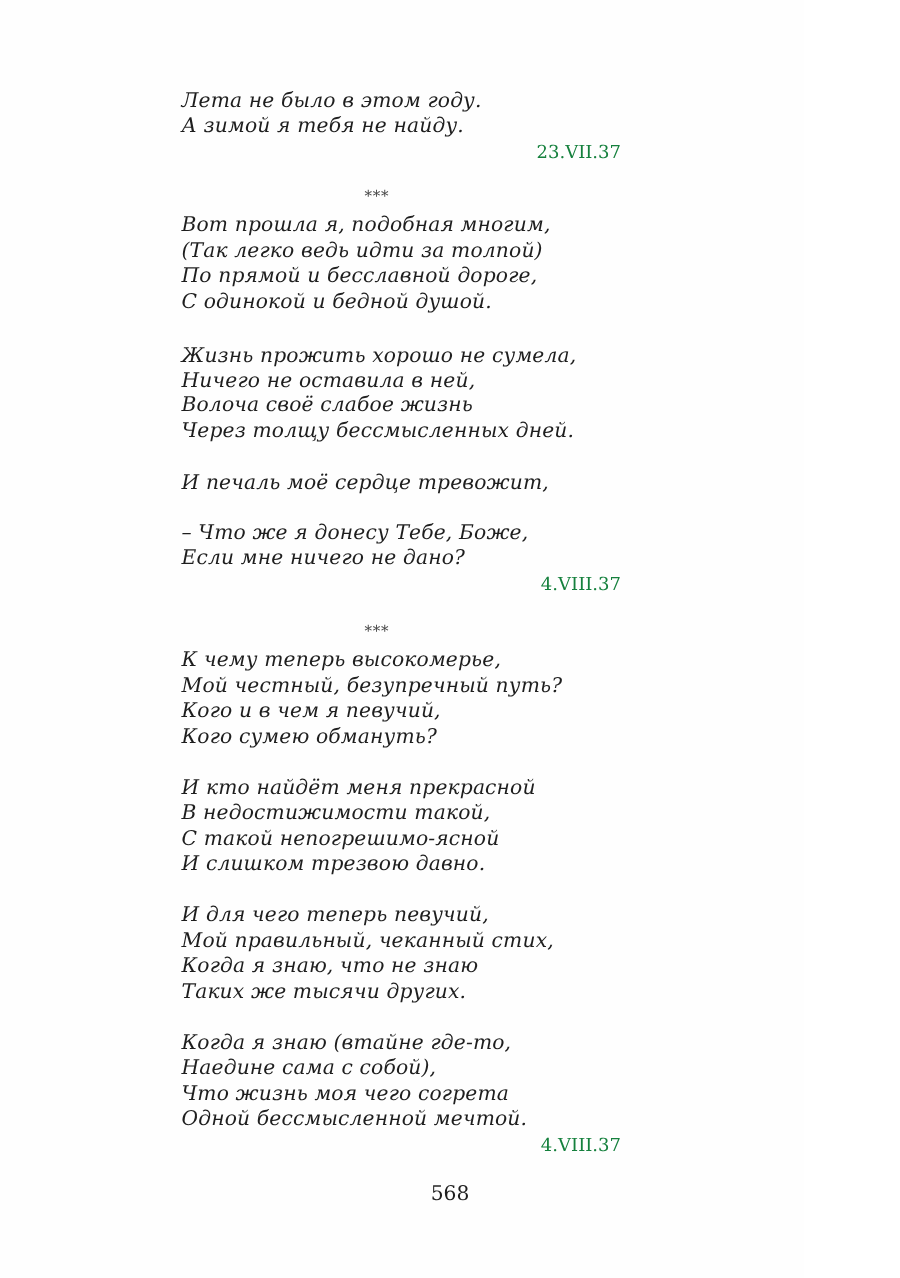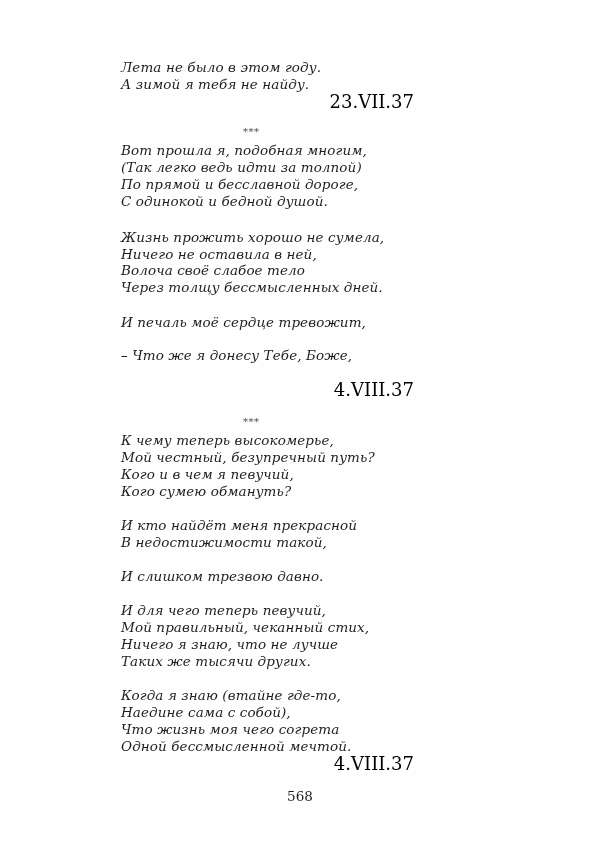--- a/index.html
+++ b/index.html
@@ -7,21 +7,21 @@
   .page { position: absolute; left: 0; top: 0; width: 536px; height: 852px; background: #fefefe; }
   .line {
     position: absolute; left: 121px;
     font-family: "DejaVu Serif", serif; font-style: italic;
     font-size: 13.5px; line-height: 17px; color: #1e1e1e;
     white-space: nowrap; letter-spacing: 0.1px;
   }
   .date {
     position: absolute; right: 122px;
     font-family: "DejaVu Serif", serif; font-style: normal;
-    font-size: 18px; line-height: 17px; color: #000000; white-space: nowrap;
+    font-size: 12px; line-height: 17px; color: #15803d; white-space: nowrap;
   }
   .stars {
     position: absolute; left: 243px;
     font-family: "DejaVu Serif", serif; font-size: 10px; line-height: 12px; color: #444;
     letter-spacing: 0.5px;
   }
   .pagenum {
     position: absolute; left: 0; width: 600px; text-align: center;
     font-family: "DejaVu Serif", serif; font-size: 13.5px; line-height: 17px; color: #1e1e1e;
   }
@@ -37,41 +37,43 @@
 
   <div class="stars" style="top:126px">***</div>
 
   <div class="line" style="top:142px">Вот прошла я, подобная многим,</div>
   <div class="line" style="top:159px">(Так легко ведь идти за толпой)</div>
   <div class="line" style="top:193px">С одинокой и бедной душой.</div>
   <div class="line" style="top:176px">По прямой и бесславной дороге,</div>
 
   <div class="line" style="top:229px">Жизнь прожить хорошо не сумела,</div>
   <div class="line" style="top:246px">Ничего не оставила в ней,</div>
-  <div class="line" style="top:262px">Волоча своё слабое тело</div>
+  <div class="line" style="top:262px">Волоча своё слабое жизнь</div>
   <div class="line" style="top:279px">Через толщу бессмысленных дней.</div>
 
   <div class="line" style="top:314px">И печаль моё сердце тревожит,</div>
   <div class="line" style="top:347px">– Что же я донесу Тебе, Боже,</div>
+  <div class="line" style="top:364px">Если мне ничего не дано?</div>
   <div class="date" style="top:381px">4.VIII.37</div>
 
   <div class="stars" style="top:416px">***</div>
 
   <div class="line" style="top:432px">К чему теперь высокомерье,</div>
   <div class="line" style="top:449px">Мой честный, безупречный путь?</div>
   <div class="line" style="top:466px">Кого и в чем я певучий,</div>
   <div class="line" style="top:483px">Кого сумею обмануть?</div>
 
   <div class="line" style="top:517px">И кто найдёт меня прекрасной</div>
   <div class="line" style="top:534px">В недостижимости такой,</div>
+  <div class="line" style="top:551px">С такой непогрешимо-ясной</div>
   <div class="line" style="top:568px">И слишком трезвою давно.</div>
 
   <div class="line" style="top:602px">И для чего теперь певучий,</div>
   <div class="line" style="top:619px">Мой правильный, чеканный стих,</div>
-  <div class="line" style="top:636px">Ничего я знаю, что не лучше</div>
+  <div class="line" style="top:636px">Когда я знаю, что не знаю</div>
   <div class="line" style="top:653px">Таких же тысячи других.</div>
 
   <div class="line" style="top:687px">Когда я знаю (втайне где-то,</div>
   <div class="line" style="top:704px">Наедине сама с собой),</div>
   <div class="line" style="top:721px">Что жизнь моя чего согрета</div>
   <div class="line" style="top:738px">Одной бессмысленной мечтой.</div>
   <div class="date" style="top:755px">4.VIII.37</div>
 
   <div class="pagenum" style="top:788px">568</div>
 </div>

